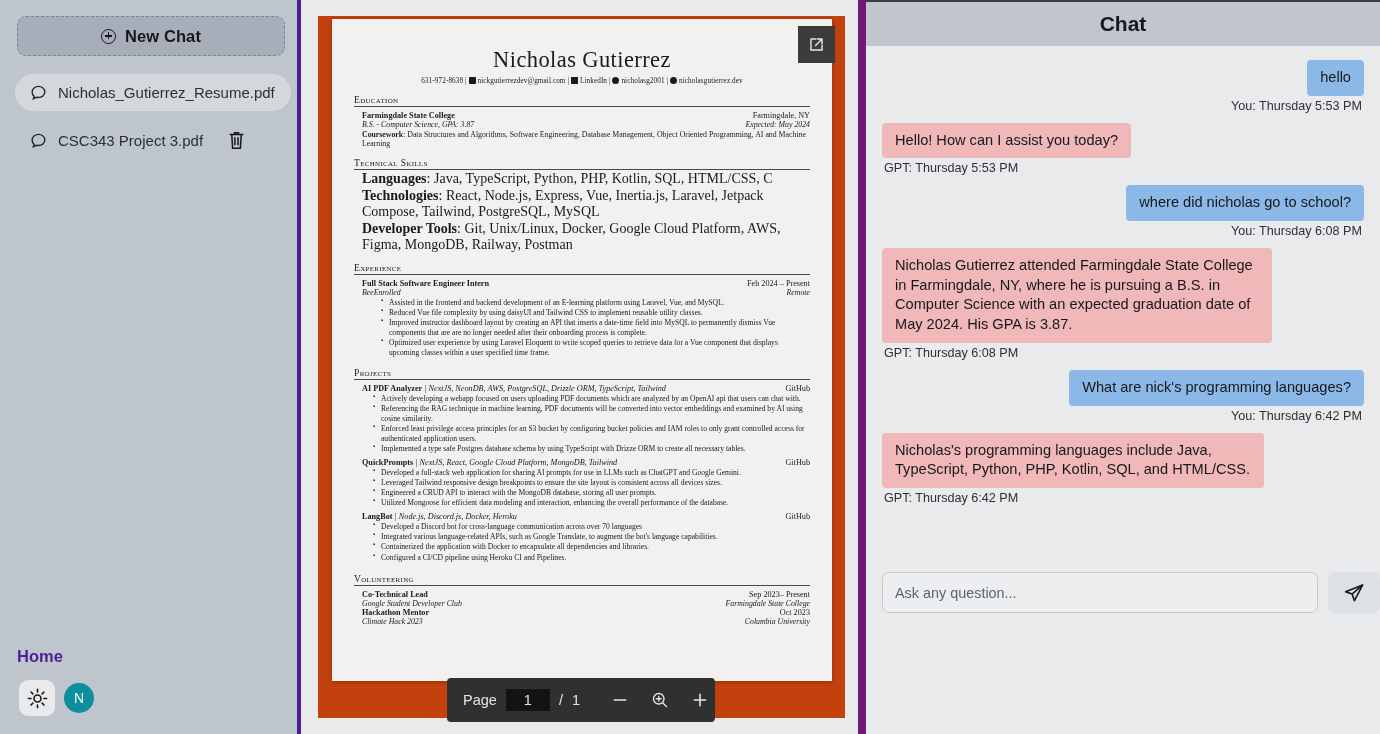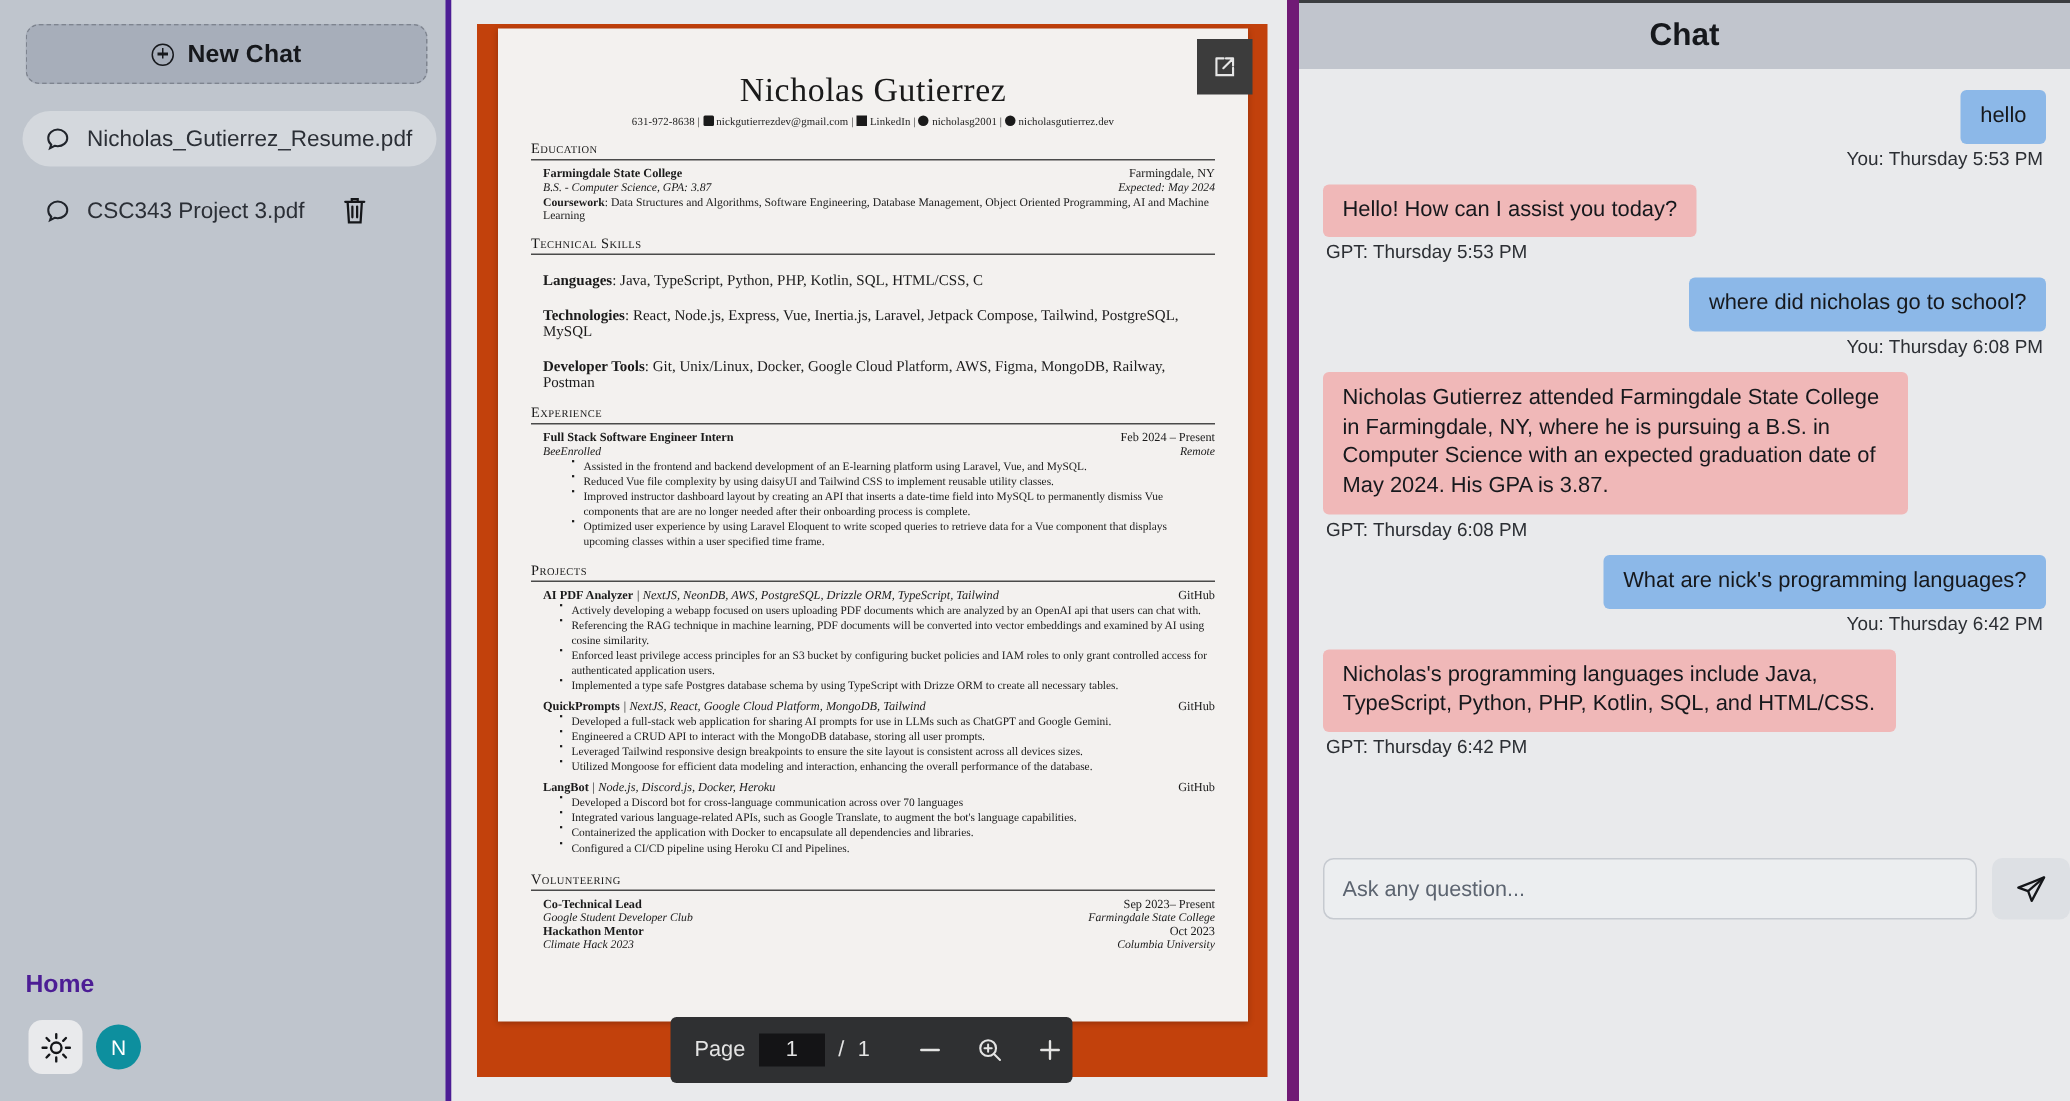--- a/index.html
+++ b/index.html
@@ -116,21 +116,21 @@
   .doc .contact .ic.mail { border-radius:1px; }
   .doc .contact .ic.gh { border-radius:50%; }
   .doc .contact .ic.web { border-radius:50%; }
   .sec-h { font-size: 9.6px; margin-top: 9px; font-variant: small-caps; letter-spacing:.3px; }
   .sec-rule { border-bottom: 1px solid #4a4a4a; margin-top: 1px; }
   .blk { margin-top: 4px; padding-left: 8px; }
   .row2 { display: flex; justify-content: space-between; font-size: 8.2px; }
   .row2 .l { font-weight: bold; }
   .row2 .r { }
   .row2i { display:flex; justify-content: space-between; font-size: 7.8px; font-style: italic; }
-  .lineitem { font-size: 10px; padding-left: 8px; margin-top: 12px; }
+  .lineitem { font-size: 14px; padding-left: 8px; margin-top: 1px; }
   .lineitem b { font-weight: bold; }
   ul.bl { list-style: none; margin: 1px 0 0 0; padding-left: 20px; }
   ul.bl li { font-size: 7.6px; position: relative; line-height: 1.28; margin-top: .5px; padding-left: 7px;}
   ul.bl li:before { content: "▪"; position: absolute; left: -1px; top: -1px; font-size: 6px;}
   .proj-head { display:flex; justify-content: space-between; font-size: 8.2px; margin-top: 4px; padding-left: 8px; align-items: center;}
   .proj-head .pname { font-weight: bold; }
   .proj-head .ptech { font-style: italic; font-weight: normal; }
   .proj-head .plink { }
 
   
@@ -303,22 +303,22 @@
             <li>Implemented a type safe Postgres database schema by using TypeScript with Drizze ORM to create all necessary tables.</li>
           </ul>
 
           <div class="proj-head">
             <span><span class="pname">QuickPrompts</span>
             <span class="ptech">| NextJS, React, Google Cloud Platform, MongoDB, Tailwind</span></span>
             <span class="plink">GitHub</span>
           </div>
           <ul class="bl">
             <li>Developed a full-stack web application for sharing AI prompts for use in LLMs such as ChatGPT and Google Gemini.</li>
+            <li>Leveraged Tailwind responsive design breakpoints to ensure the site layout is consistent across all devices sizes.</li>
             <li>Engineered a CRUD API to interact with the MongoDB database, storing all user prompts.</li>
-            <li>Leveraged Tailwind responsive design breakpoints to ensure the site layout is consistent across all devices sizes.</li>
             <li>Utilized Mongoose for efficient data modeling and interaction, enhancing the overall performance of the database.</li>
           </ul>
 
           <div class="proj-head">
             <span><span class="pname">LangBot</span>
             <span class="ptech">| Node.js, Discord.js, Docker, Heroku</span></span>
             <span class="plink">GitHub</span>
           </div>
           <ul class="bl">
             <li>Developed a Discord bot for cross-language communication across over 70 languages</li>

